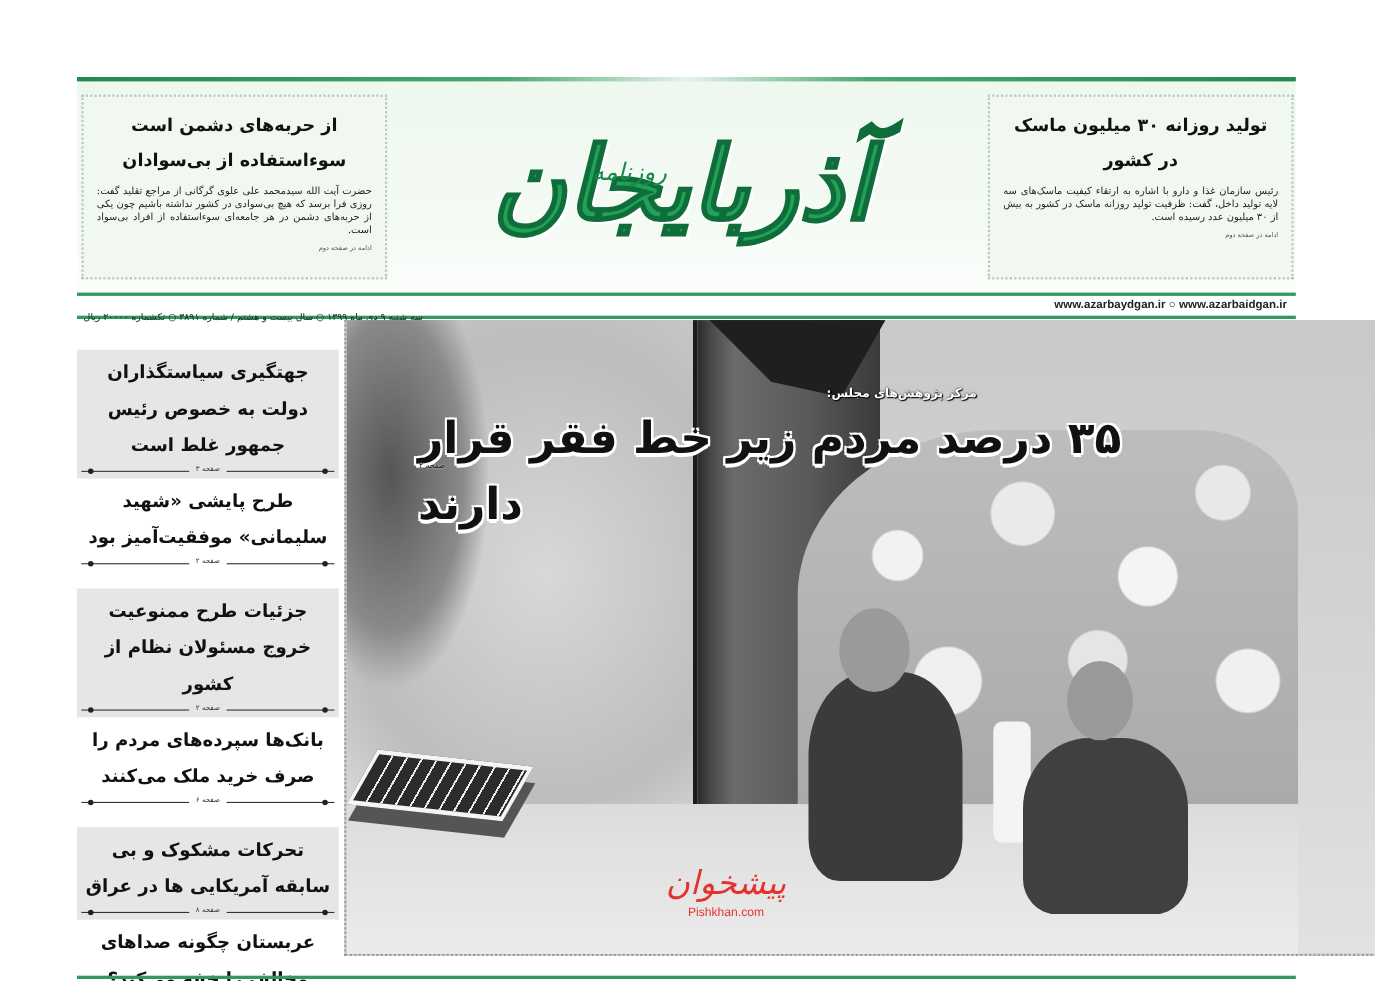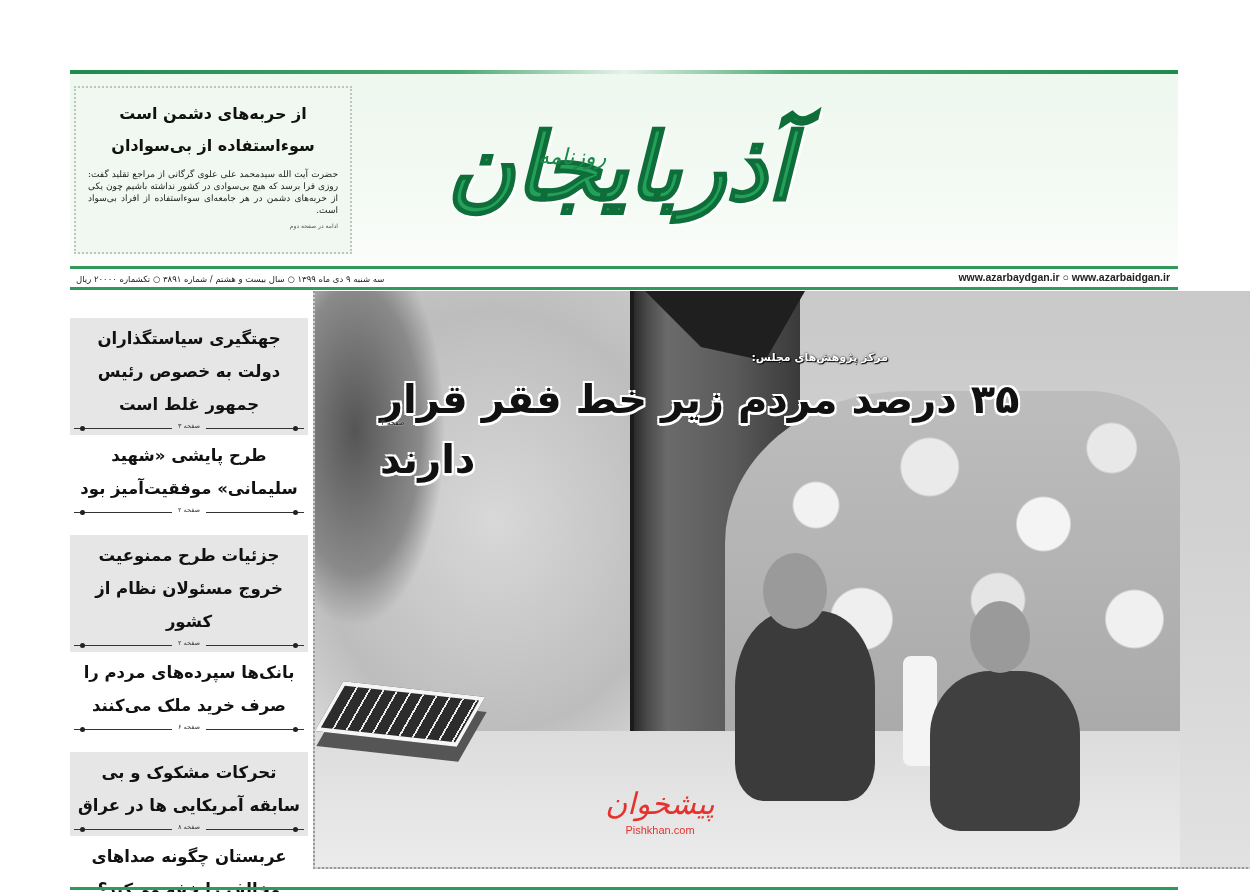--- a/index.html
+++ b/index.html
@@ -27,21 +27,21 @@
   .logo { position: absolute; left: 340px; top: 2px; width: 420px; height: 215px; direction: rtl; }
   .logo-main { position: absolute; left: 0; top: 30px; width: 420px; text-align: center;
     font-family: "DejaVu Serif", serif; font-style: italic; font-weight: bold; font-size: 92px;
     color: #23a05a; -webkit-text-stroke: 2px #0f6d3a; line-height: 130px; letter-spacing: 2px;
     text-shadow: 0 0 0 #fff, 3px 3px 0 #ffffff; }
   .logo-sub { position: absolute; left: 128px; top: 72px; font-family: "DejaVu Serif", serif;
     font-style: italic; font-size: 22px; color: #1a8a4a; }
 
   .dateline { position: absolute; left: 0; top: 196px; width: 1108px; height: 24px;
     border-top: 3px solid #2f9a5c; border-bottom: 3px solid #2f9a5c; background: #fff; }
-  .dateline-left { position: absolute; left: 6px; top: 5px; direction: rtl; font-size: 8.5px; color: #222; text-align: right; }
+  .dateline-left { position: absolute; left: 6px; top: 15px; direction: rtl; font-size: 8.5px; color: #222; text-align: right; }
   .dateline-right { position: absolute; right: 8px; top: 2px; font-family: "Liberation Sans", sans-serif;
     font-weight: bold; font-size: 10.5px; color: #222; }
 
   
   .sidebar { position: absolute; left: 0; top: 232px; width: 238px; height: 590px; direction: rtl; }
   .story { position: relative; padding: 4px 6px 0 6px; text-align: center; }
   .story.shaded { background: #e6e6e6; margin-top: 16px; }
   .story-title { font-family: "DejaVu Sans", sans-serif; font-weight: bold; font-size: 16.5px;
     line-height: 33px; color: #111; }
   .story-sep { position: relative; height: 14px; margin: 0 -2px; }
@@ -119,20 +119,26 @@
       <div class="teaser-title">سوءاستفاده از بی‌سوادان</div>
       <div class="teaser-body">حضرت آیت الله سیدمحمد علی علوی گرگانی از مراجع تقلید گفت: روزی فرا برسد که هیچ بی‌سوادی در کشور نداشته باشیم چون یکی از حربه‌های دشمن در هر جامعه‌ای سوءاستفاده از افراد بی‌سواد است.</div>
       <div class="teaser-cont">ادامه در صفحه دوم</div>
     </div>
 
     <div class="logo">
       <div class="logo-main">آذربایجان</div>
       <div class="logo-sub">روزنامه</div>
     </div>
 
+    <div class="teaser right">
+      <div class="teaser-title">تولید روزانه ۳۰ میلیون ماسک</div>
+      <div class="teaser-title">در کشور</div>
+      <div class="teaser-body">رئیس سازمان غذا و دارو با اشاره به ارتقاء کیفیت ماسک‌های سه لایه تولید داخل، گفت: ظرفیت تولید روزانه ماسک در کشور به بیش از ۳۰ میلیون عدد رسیده است.</div>
+      <div class="teaser-cont">ادامه در صفحه دوم</div>
+    </div>
 
     <div class="dateline">
       <span class="dateline-left">سه شنبه ۹ دی ماه ۱۳۹۹ ○ سال بیست و هشتم / شماره ۳۸۹۱ ○ تکشماره ۲۰۰۰۰ ریال</span>
       <span class="dateline-right">www.azarbaydgan.ir ○ www.azarbaidgan.ir</span>
     </div>
   </div>
 
   <div class="sidebar">
     <div class="story shaded">
       <div class="story-title">جهتگیری سیاستگذاران دولت به خصوص رئیس جمهور غلط است</div>

